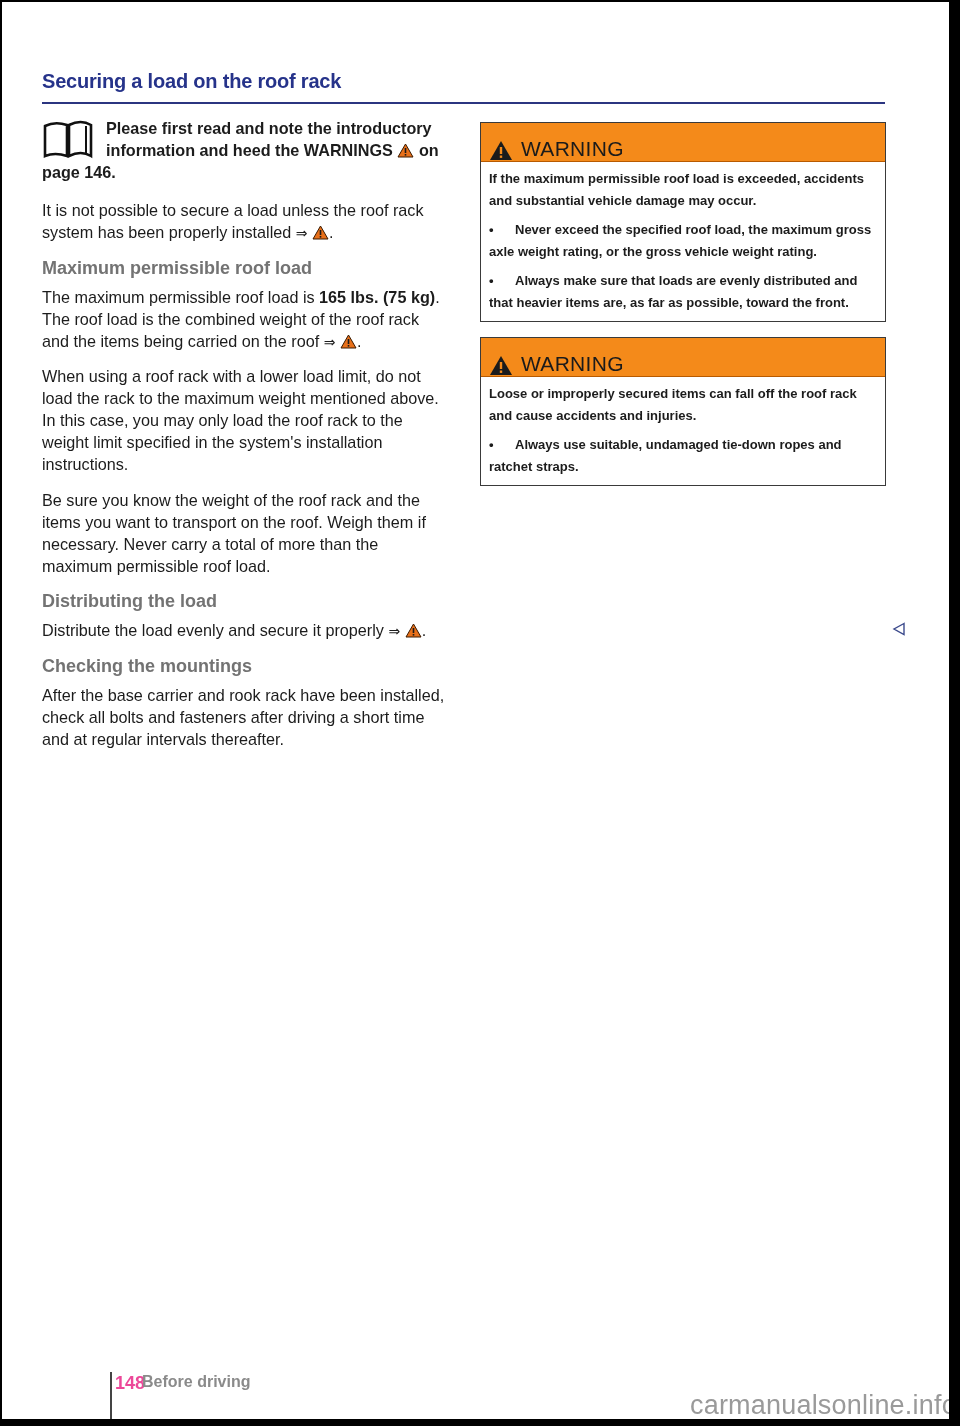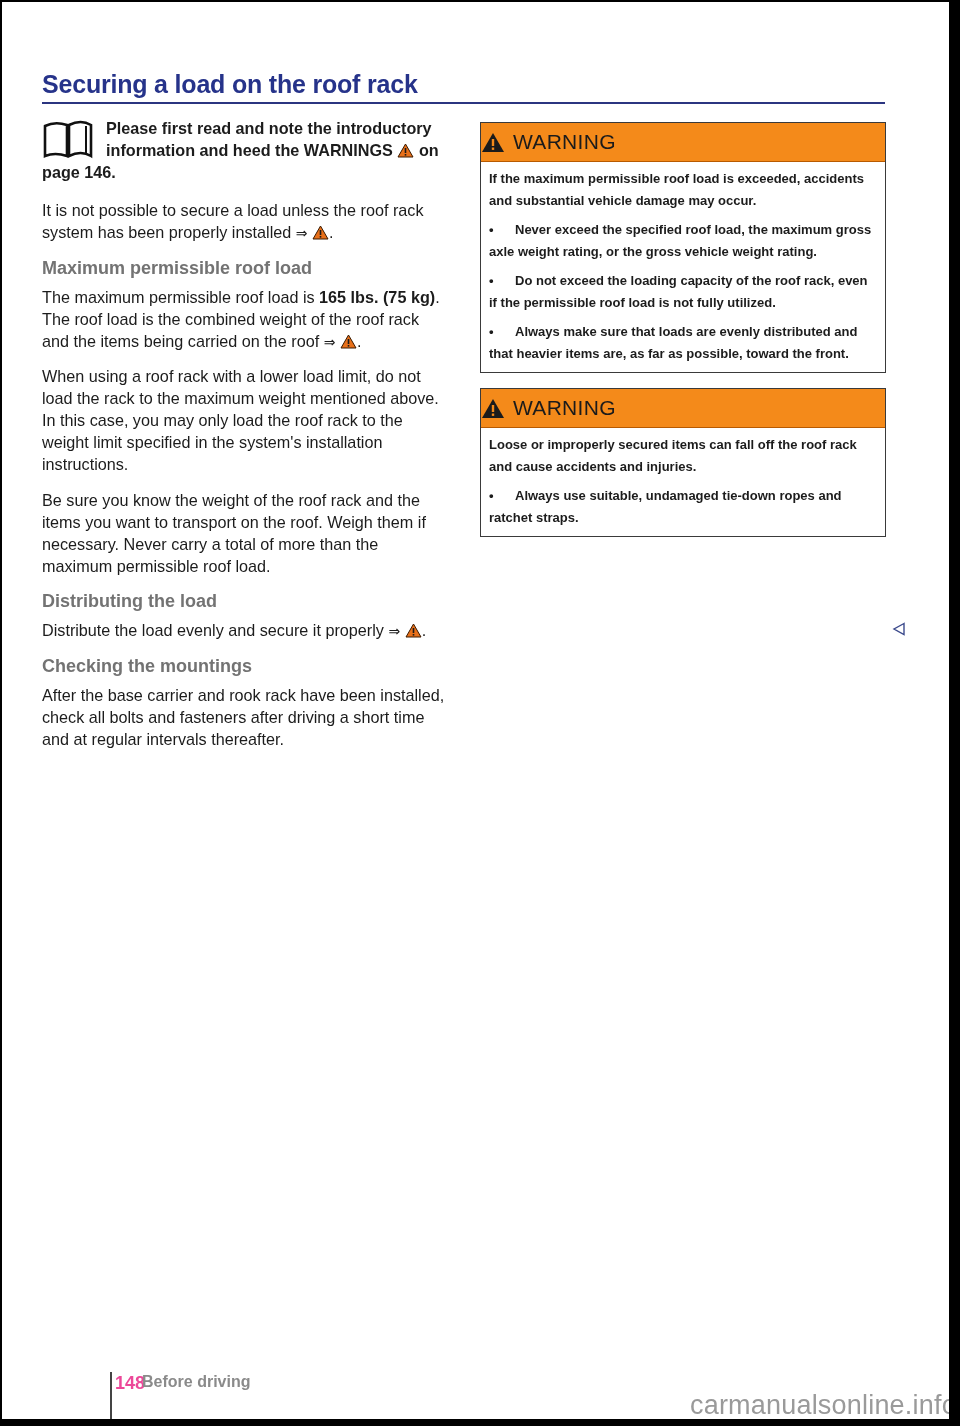--- a/index.html
+++ b/index.html
@@ -8,21 +8,21 @@
     background: #000;
     font-family: "Liberation Sans", sans-serif;
     color: #1c1c1c;
   }
   .page {
     position: absolute; left: 2px; top: 2px; width: 947px; height: 1417px;
     background: #ffffff;
   }
   .title {
     position: absolute; left: 40px; top: 68px;
-    font-size: 25px; font-weight: bold; color: #26338a; letter-spacing: -0.2px;
+    font-size: 20px; font-weight: bold; color: #26338a; letter-spacing: -0.2px;
     margin: 0;
   }
   .title-rule {
     position: absolute; left: 40px; top: 100px; width: 843px; height: 2px;
     background: #2b3580;
   }
   .col-left {
     position: absolute; left: 40px; top: 115px; width: 405px;
     font-size: 16.2px; line-height: 22px;
   }
@@ -38,22 +38,22 @@
     display: inline-block; vertical-align: -2px;
   }
   .arrow { font-size: 14px; }
   .col-right {
     position: absolute; left: 478px; top: 120px; width: 406px;
   }
   .warnbox {
     border: 1.5px solid #3a3a3a; margin-bottom: 15px; background: #fff;
   }
   .warnbox .head {
-    background: #f48a1a; height: 38px; display: flex; align-items: center;
-    border-bottom: 1px solid #b85a00;
+    background: #f48a1a; height: 38px; display: flex; align-items: flex-end;
+    padding-left: 8px; border-bottom: 1px solid #b85a00;
   }
   .warnbox .head span {
     font-size: 21px; color: #1b1b1b; margin-left: 8px; letter-spacing: 0.3px;
   }
   .warnbox .body {
     padding: 6px 8px 6px 8px; font-weight: bold; font-size: 13px; line-height: 21.5px;
   }
   .warnbox .body p { margin: 0 0 8px 0; }
   .warnbox .body ul { list-style: none; margin: 0; padding: 0; }
   .warnbox .body li { margin: 0 0 8px 0; position: relative; }
@@ -153,21 +153,20 @@
           <path d="M12 1 L23 20 L1 20 Z" fill="#1b1b1b"></path>
           <rect x="10.8" y="7" width="2.4" height="7" fill="#f48a1a"></rect>
           <rect x="10.8" y="15.5" width="2.4" height="2.4" fill="#f48a1a"></rect>
         </svg>
         <span>WARNING</span>
       </div>
       <div class="body">
         <p>If the maximum permissible roof load is exceeded, accidents and substantial vehicle damage may occur.</p>
         <ul>
           <li><span class="bullet">•</span><span>Never exceed the specified roof load, the maximum gross axle weight rating, or the gross vehicle weight rating.</span></li>
-          <li><span class="bullet">•</span><span>Do not exceed the loading capacity of the roof rack, even if the permissible roof load is not fully utilized.</span></li>
           <li><span class="bullet">•</span><span>Always make sure that loads are evenly distributed and that heavier items are, as far as possible, toward the front.</span></li>
         </ul>
       </div>
     </div>
 
     <div class="warnbox">
       <div class="head">
         <svg width="24" height="21" viewBox="0 0 24 21">
           <path d="M12 1 L23 20 L1 20 Z" fill="#1b1b1b"></path>
           <rect x="10.8" y="7" width="2.4" height="7" fill="#f48a1a"></rect>

